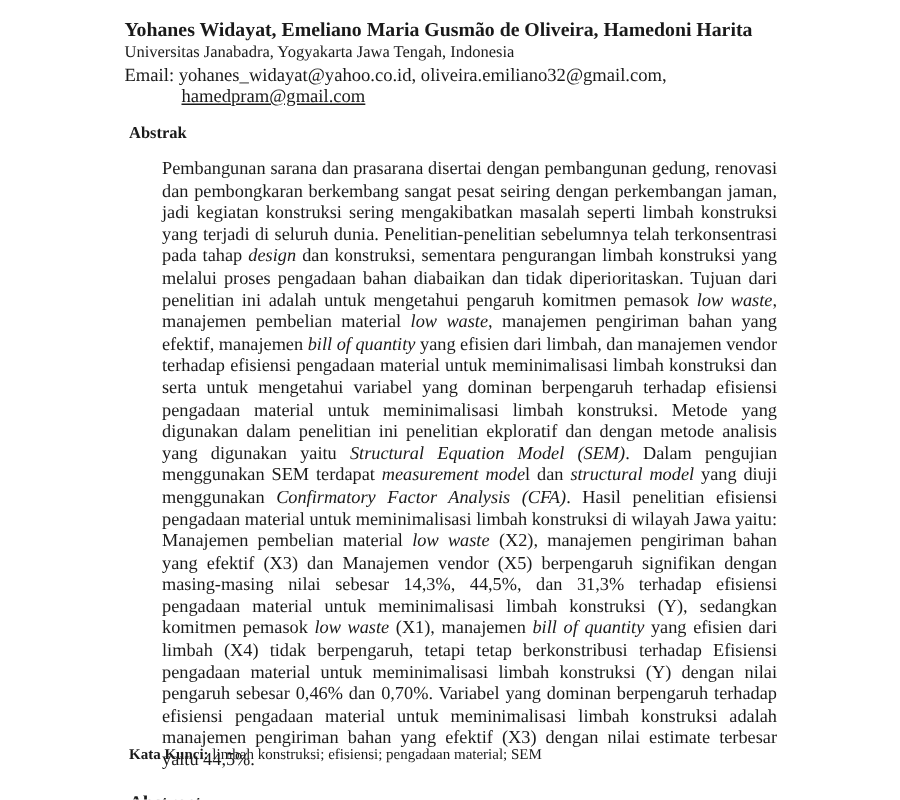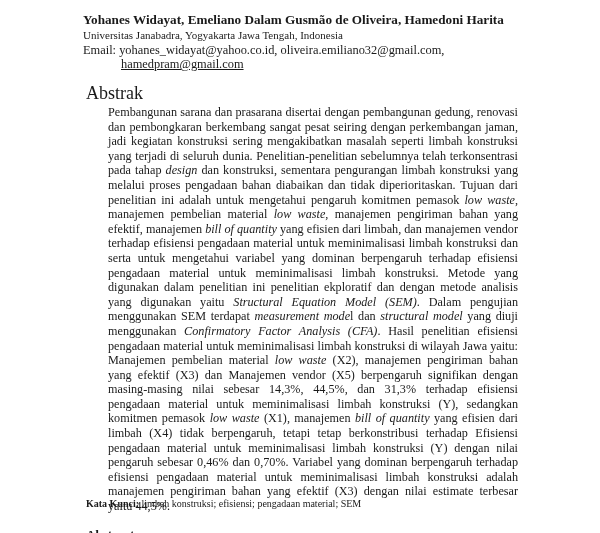--- a/index.html
+++ b/index.html
@@ -22,41 +22,41 @@
     .affil {
       position: absolute; left: 83px; top: 29px; font-size: 11px; white-space: nowrap;
     }
     .email1 {
       position: absolute; left: 83px; top: 43px; font-size: 12.4px; white-space: nowrap;
     }
     .email2 {
       position: absolute; left: 121px; top: 57px; font-size: 12.4px; white-space: nowrap; text-decoration: underline;
     }
     .abs-head {
-      position: absolute; left: 86px; top: 83px; font-weight: normal; font-size: 18px;
+      position: absolute; left: 86px; top: 83px; font-weight: bold; font-size: 11px;
     }
     .abs-body {
       position: absolute; left: 108px; top: 105px; width: 410px;
       font-size: 12.2px; line-height: 14.6px; text-align: justify;
     }
     .abs-body i { font-style: italic; }
     .kw {
       position: absolute; left: 86px; top: 498px; font-size: 10px; white-space: nowrap;
     }
     .kw b { font-weight: bold; }
     .abstract-cut {
       position: absolute; left: 86px; top: 527px; font-weight: bold; font-size: 13px;
     }
   </style>
 </head>
 <body>
 
 <div class="topcut">━━━ ━━━━ ━━━━━━ ━━━━ ━━━━━━━━━ ━━━━━ ━━━━ ━━━━━━━━━ ━━━━━ ━━━━</div>
 
-<div class="authors">Yohanes Widayat, Emeliano Dalam Gusmão de Oliveira, Hamedoni Harita</div>
+<div class="authors">Yohanes Widayat, Emeliano Maria Gusmão de Oliveira, Hamedoni Harita</div>
 <div class="affil">Universitas Janabadra, Yogyakarta Jawa Tengah, Indonesia</div>
 <div class="email1">Email: yohanes_widayat@yahoo.co.id, oliveira.emiliano32@gmail.com,</div>
 <div class="email2">hamedpram@gmail.com</div>
 
 <div class="abs-head">Abstrak</div>
 <div class="abs-body" id="abs-body"><span>Pembangunan sarana dan prasarana disertai dengan pembangunan gedung, renovasi dan pembongkaran berkembang sangat pesat seiring dengan perkembangan jaman, jadi kegiatan konstruksi sering mengakibatkan masalah seperti limbah konstruksi yang terjadi di seluruh dunia. Penelitian-penelitian sebelumnya telah terkonsentrasi pada tahap </span><i>design</i><span> dan konstruksi, sementara pengurangan limbah konstruksi yang melalui proses pengadaan bahan diabaikan dan tidak diperioritaskan. Tujuan dari penelitian ini adalah untuk mengetahui pengaruh komitmen pemasok </span><i>low waste</i><span>, manajemen pembelian material </span><i>low waste</i><span>, manajemen pengiriman bahan yang efektif, manajemen </span><i>bill of quantity</i><span> yang efisien dari limbah, dan manajemen vendor terhadap efisiensi pengadaan material untuk meminimalisasi limbah konstruksi dan serta untuk mengetahui variabel yang dominan berpengaruh terhadap efisiensi pengadaan material untuk meminimalisasi limbah konstruksi. Metode yang digunakan dalam penelitian ini penelitian ekploratif dan dengan metode analisis yang digunakan yaitu </span><i>Structural Equation Model (SEM)</i><span>. Dalam pengujian menggunakan SEM terdapat </span><i>measurement mode</i><span>l dan </span><i>structural model</i><span> yang diuji menggunakan </span><i>Confirmatory Factor Analysis (CFA)</i><span>. Hasil penelitian efisiensi pengadaan material untuk meminimalisasi limbah konstruksi di wilayah Jawa yaitu: Manajemen pembelian material </span><i>low waste</i><span> (X2), manajemen pengiriman bahan yang efektif (X3) dan Manajemen vendor (X5) berpengaruh signifikan dengan masing-masing nilai sebesar 14,3%, 44,5%, dan 31,3% terhadap efisiensi pengadaan material untuk meminimalisasi limbah konstruksi (Y), sedangkan komitmen pemasok </span><i>low waste</i><span> (X1), manajemen </span><i>bill of quantity</i><span> yang efisien dari limbah (X4) tidak berpengaruh, tetapi tetap berkonstribusi terhadap Efisiensi pengadaan material untuk meminimalisasi limbah konstruksi (Y) dengan nilai pengaruh sebesar 0,46% dan 0,70%. Variabel yang dominan berpengaruh terhadap efisiensi pengadaan material untuk meminimalisasi limbah konstruksi adalah manajemen pengiriman bahan yang efektif (X3) dengan nilai estimate terbesar yaitu 44,5%.</span></div>
 
 <div class="kw"><b>Kata Kunci:</b><span> limbah konstruksi; efisiensi; pengadaan material; SEM</span></div>
 
 <div class="abstract-cut">Abstract</div>

